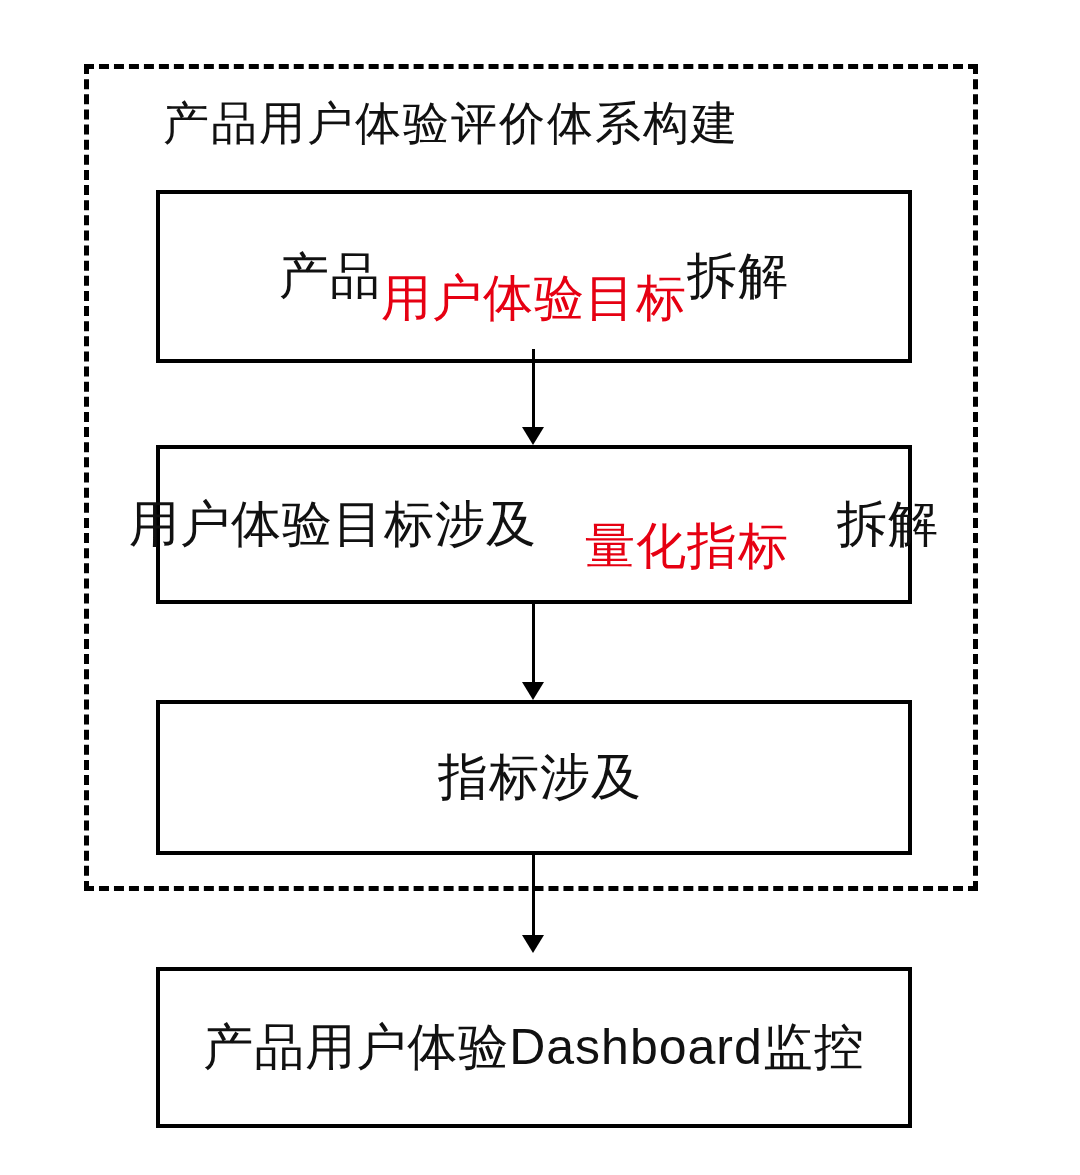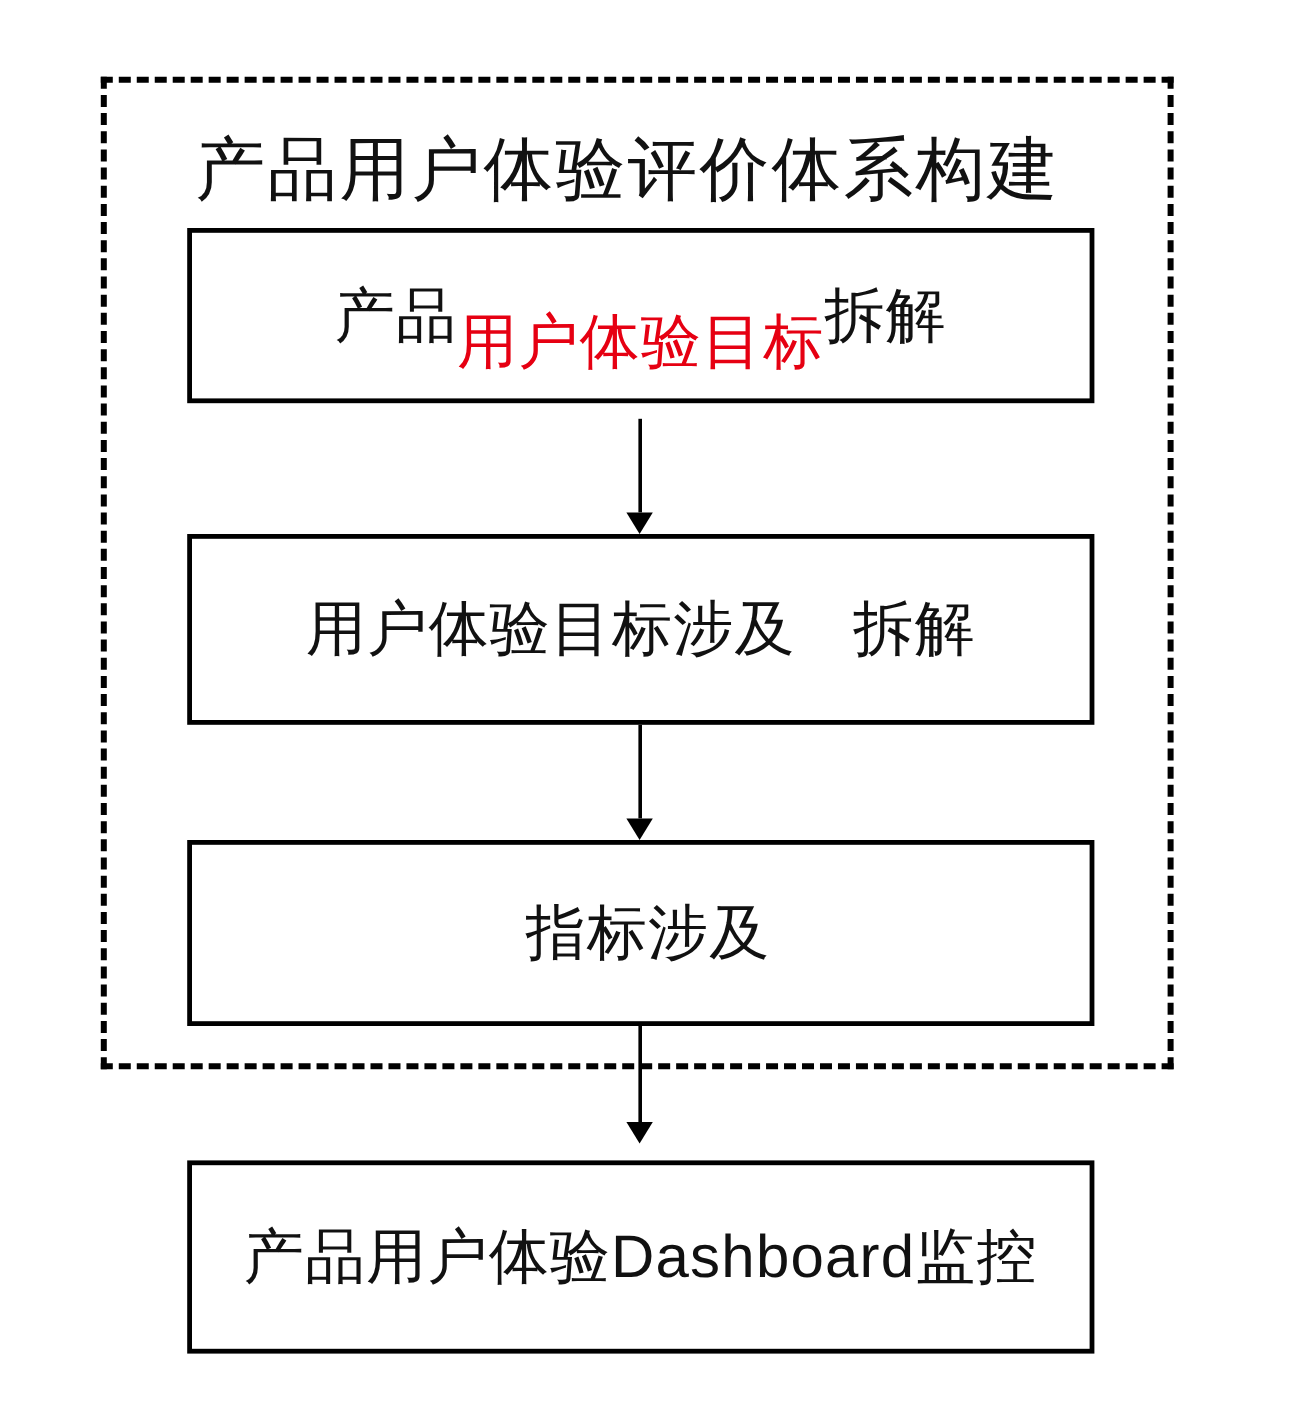--- a/index.html
+++ b/index.html
@@ -19,22 +19,22 @@
   .group{
     position:absolute;
     left:84px;top:64px;
     width:894px;height:827px;
     border:5px dashed var(--line);
     box-sizing:border-box;
     background:transparent;
   }
   .group-title{
     position:absolute;
-    left:74px;top:40px;
-    font-size:58px;
+    left:74px;top:28px;
+    font-size:46px;
     line-height:1.15;
     color:var(--ink);
     letter-spacing:2px;
     white-space:nowrap;
   }
   .box{
     position:absolute;
     left:156px;
     width:756px;
     box-sizing:border-box;
@@ -42,21 +42,21 @@
     background:var(--bg);
     display:flex;
     align-items:center;
     justify-content:center;
     font-size:50px;
     color:var(--ink);
     letter-spacing:1px;
     white-space:nowrap;
     z-index:2;
   }
-  .box-1{top:190px;height:146px;}
+  .box-1{top:190px;height:173px;}
   .box-2{top:445px;height:159px;gap:48px;}
   .box-3{top:700px;height:155px;padding-left:12px;}
   .box-4{top:953px;height:161px;margin-top:14px;}
   .seg{display:inline;}
   .seg.highlight{color:var(--red);margin-top:44px;}
   .arrow{
     position:absolute;
     left:522px;
     width:22px;
     z-index:3;
@@ -96,20 +96,21 @@
       <span class="seg plain">拆解</span>
   </div>
 
   <div class="arrow arrow-1">
     <div class="arrow-line"></div>
     <div class="arrow-head"></div>
   </div>
 
   <div class="box box-2">
     <span class="seg plain">用户体验目标涉及</span>
+      <span class="seg highlight">量化指标</span>
       <span class="seg plain">拆解</span>
   </div>
 
   <div class="arrow arrow-2">
     <div class="arrow-line"></div>
     <div class="arrow-head"></div>
   </div>
 
   <div class="box box-3">
     <span class="seg plain">指标涉及</span>

